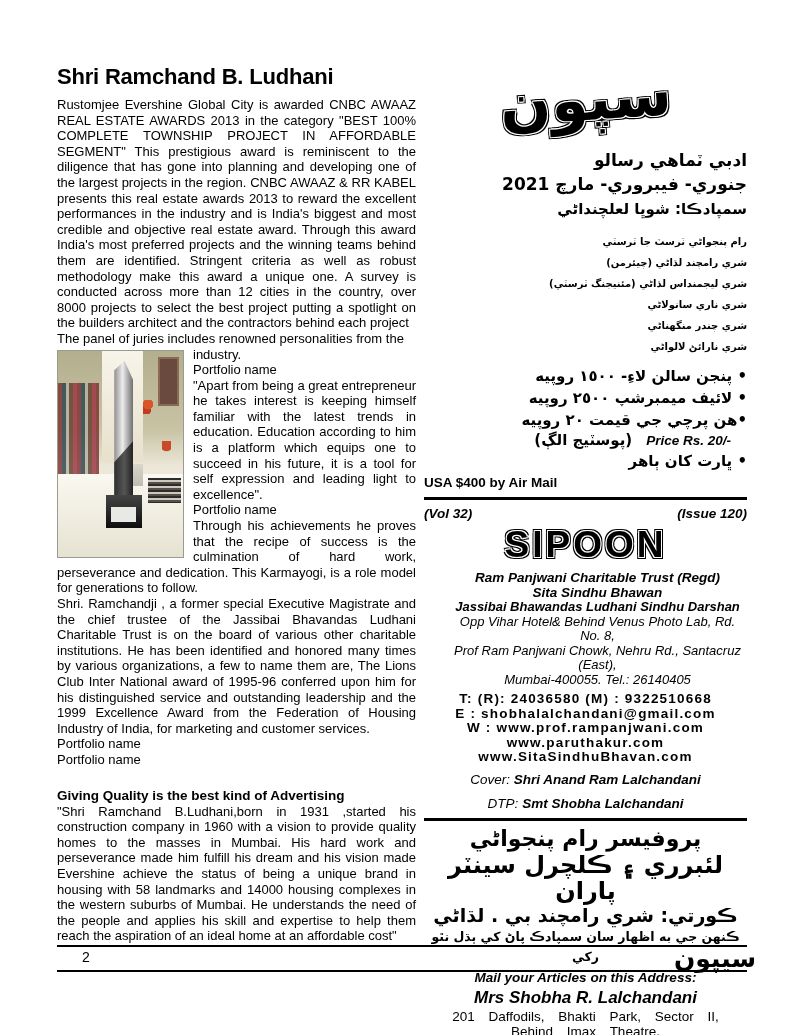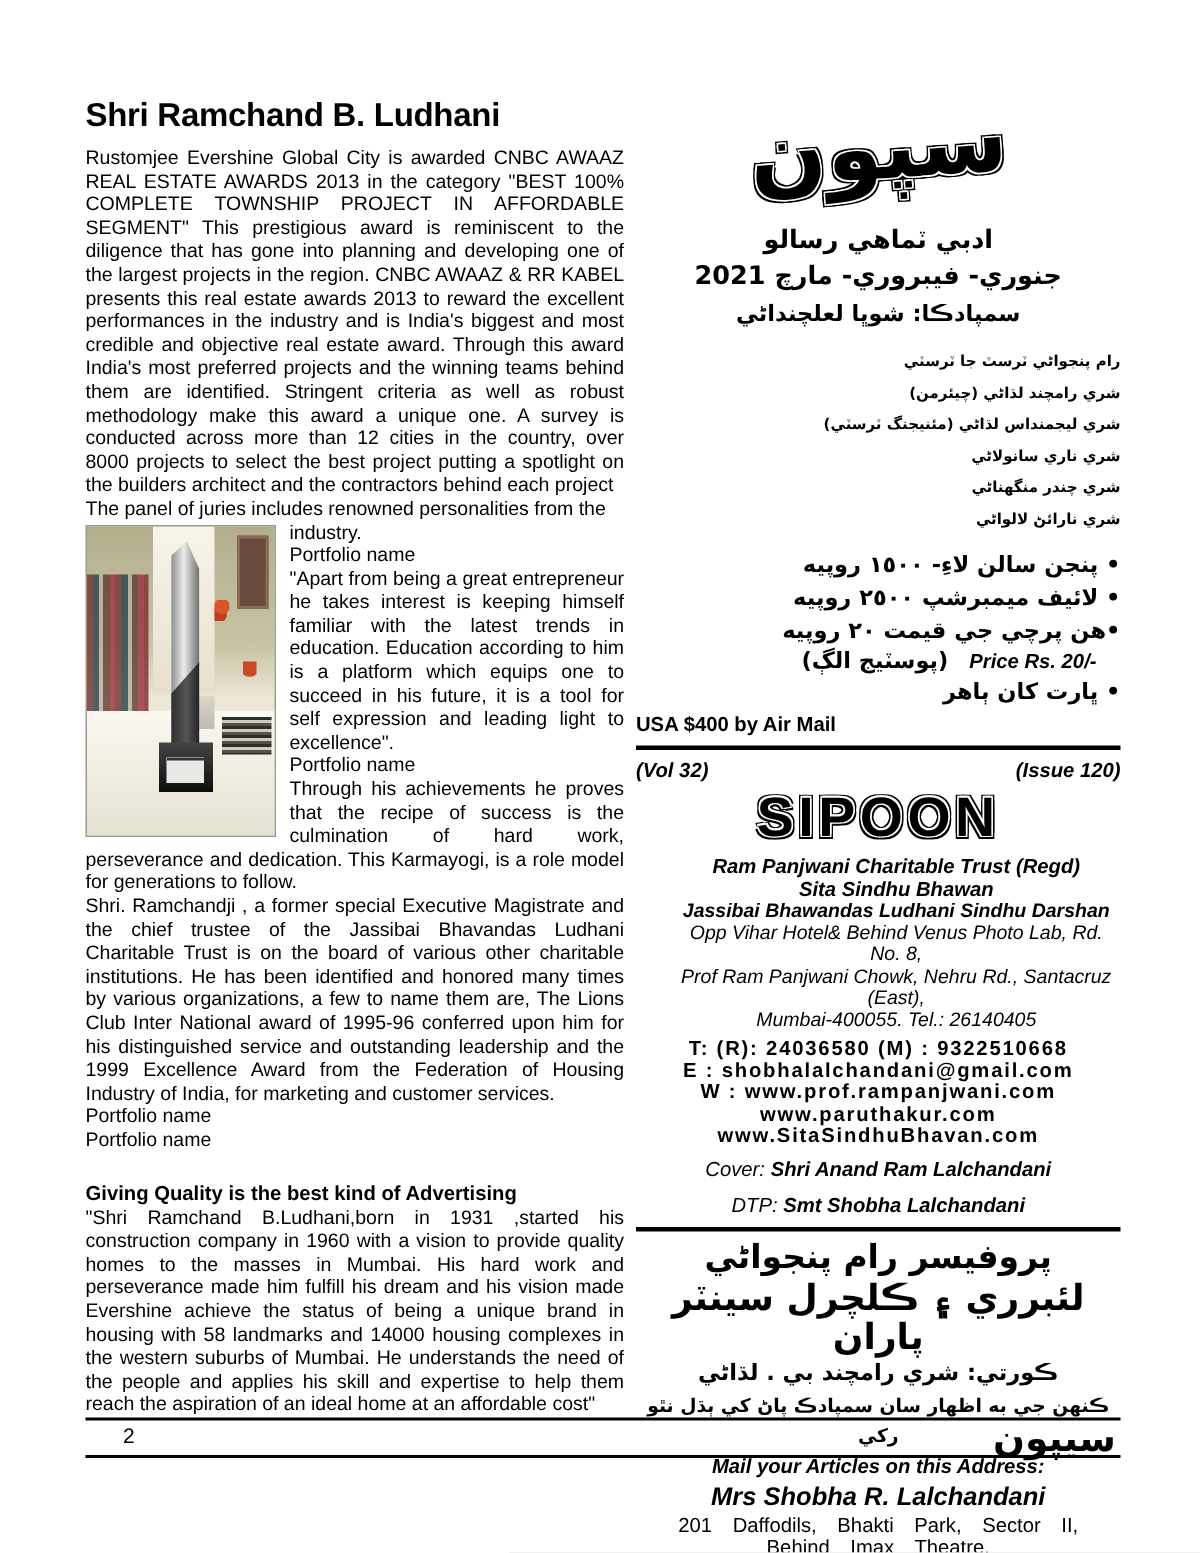--- a/index.html
+++ b/index.html
@@ -48,21 +48,21 @@
              box-shadow:inset 0 2px 0 #333;}
 
   
   .right-col{position:absolute;left:424px;top:56px;width:323px;}
   .rtl{direction:rtl;font-family:"DejaVu Sans", sans-serif;}
   .outline-text{color:#000;
      text-shadow:-1px -1px 0 #fff,1px -1px 0 #fff,-1px 1px 0 #fff,1px 1px 0 #fff,
                  -2px -2px 0 #000,2px -2px 0 #000,-2px 2px 0 #000,2px 2px 0 #000;}
   .masthead{height:86px;text-align:center;font-size:60px;font-weight:bold;line-height:86px;
             transform:rotate(-4deg);}
-  .taglines{margin-top:6px;text-align:center;font-weight:bold;}
+  .taglines{margin-top:6px;text-align:right;font-weight:bold;}
   .tagline1{font-size:17px;line-height:24px;}
   .tagline2{font-size:17px;line-height:25px;}
   .tagline3{font-size:15px;line-height:24px;}
   .trustees{margin-top:10px;text-align:right;font-weight:bold;font-size:10px;line-height:21px;}
   .pricing{margin-top:8px;text-align:right;font-weight:bold;font-size:15px;line-height:22px;}
   .price-row{display:flex;flex-direction:row;justify-content:flex-end;gap:14px;align-items:baseline;
              direction:ltr;margin-right:16px;line-height:19px;}
   .price-latin{font-family:"Liberation Sans", sans-serif;font-style:italic;font-weight:bold;font-size:13.5px;}
   .usa-line{text-align:left;font-weight:bold;font-size:13.5px;line-height:17px;
             font-family:"Liberation Sans", sans-serif;margin-top:2px;}
@@ -76,31 +76,31 @@
   .t-bold2{font-weight:bold;font-style:italic;font-size:13px;line-height:14.5px;}
   .t-italic{font-style:italic;font-size:13px;line-height:14.5px;}
   .contact{margin-top:5px;text-align:center;font-weight:bold;font-size:13.5px;
            letter-spacing:1.2px;line-height:14.5px;}
   .cover-line{margin-top:6px;text-align:center;font-size:13.5px;line-height:18px;}
   .cover-line .lbl{font-style:italic;}
   .cover-line .nm{font-weight:bold;font-style:italic;}
   .sindhi-block{margin-top:5px;text-align:center;font-weight:bold;}
   .sb1{font-size:22px;line-height:26px;}
   .sb2{font-size:24px;line-height:26px;}
-  .sb3{font-size:15px;line-height:23px;}
+  .sb3{font-size:19px;line-height:23px;}
   .sb4{font-size:12.5px;line-height:20px;}
   .mail-head{margin-top:3px;text-align:center;font-weight:bold;font-style:italic;font-size:13.5px;line-height:16px;}
   .mail-name{text-align:center;font-weight:bold;font-style:italic;font-size:17px;line-height:22px;margin-top:1px;}
   .mail-addr{text-align:center;font-size:13.5px;line-height:15.5px;word-spacing:10px;}
 
   
   .footer-line-top{position:absolute;left:57px;top:945px;width:690px;height:2px;background:#000;}
   .footer-line-bot{position:absolute;left:57px;top:970px;width:690px;height:2px;background:#000;}
   .footer-page-num{position:absolute;left:82px;top:949px;font-size:14px;}
-  .footer-masthead{position:absolute;right:56px;top:944px;font-size:25px;font-weight:bold;
+  .footer-masthead{position:absolute;right:44px;top:944px;font-size:25px;font-weight:bold;
                    direction:rtl;font-family:"DejaVu Sans", sans-serif;}
 </style>
 </head>
 <body>
 
 <div class="page">
 
   <div class="left-col">
     <h1 class="article-title">Shri Ramchand B. Ludhani</h1>
     <p class="para">Rustomjee Evershine Global City is awarded CNBC AWAAZ REAL ESTATE AWARDS 2013 in the category "BEST 100% COMPLETE TOWNSHIP PROJECT IN AFFORDABLE SEGMENT" This prestigious award is reminiscent to the diligence that has gone into planning and developing one of the largest projects in the region. CNBC AWAAZ &amp; RR KABEL presents this real estate awards 2013 to reward the excellent performances in the industry and is India's biggest and most credible and objective real estate award. Through this award India's most preferred projects and the winning teams behind them are identified. Stringent criteria as well as robust methodology make this award a unique one. A survey is conducted across more than 12 cities in the country, over 8000 projects to select the best project putting a spotlight on the builders architect and the contractors behind each project</p>

